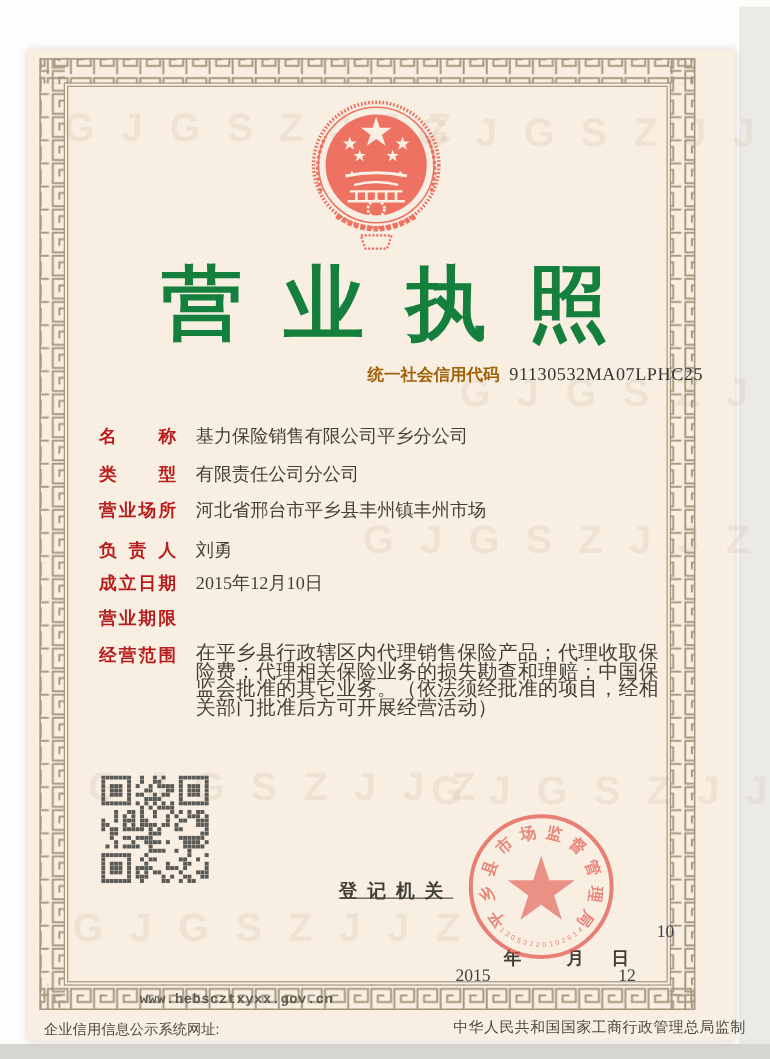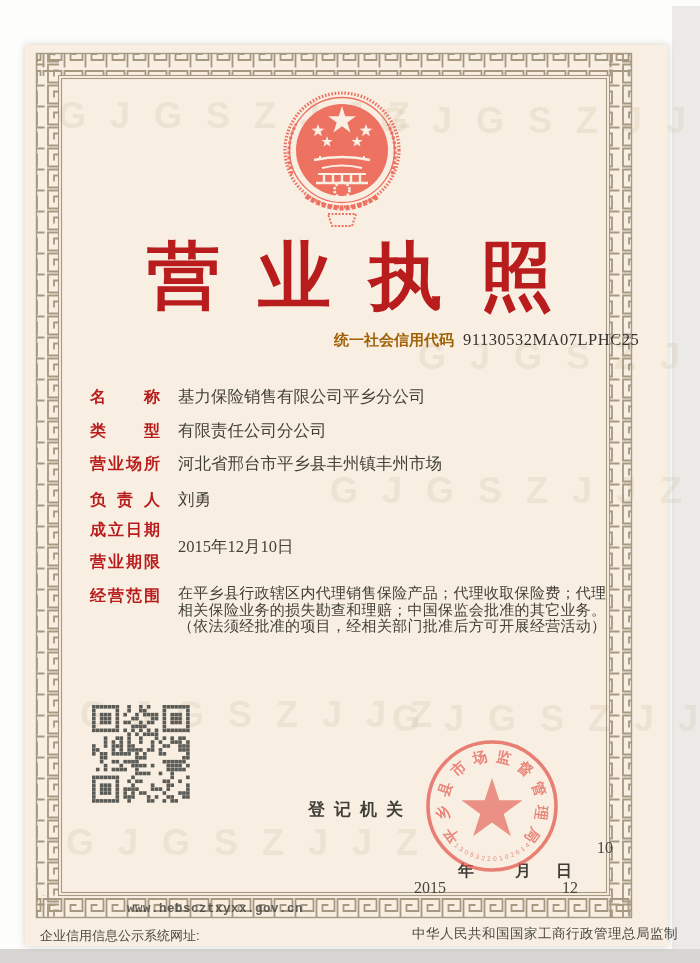--- a/index.html
+++ b/index.html
@@ -17,41 +17,41 @@
 
   .abs { position:absolute; }
 
   
   .ghost { position:absolute; font-size:36px; font-weight:bold; letter-spacing:24px;
            color:rgba(190,172,138,.17); white-space:nowrap; }
 
   
   .cert-title { position:absolute; left:0; top:228px; width:700px; text-align:center;
                 font-size:73px; font-weight:bold; letter-spacing:38px; text-indent:38px;
-                color:#b91c1c; white-space:nowrap; }
+                color:#15803d; white-space:nowrap; }
 
   .copy-label { position:absolute; left:284px; top:314px; font-size:27px; font-weight:bold;
                 letter-spacing:10px; color:#33322e; }
 
   .code-line  { position:absolute; left:334px; top:330px; white-space:nowrap; }
   .code-label { font-size:15px; font-weight:bold; color:#a16207; }
   .code-value { font-family:"Liberation Serif", serif; font-size:16.5px; color:#343330;
                 letter-spacing:.5px; margin-left:9px; }
 
   
   .flabel { position:absolute; left:90px; width:70px; font-size:16px; font-weight:bold;
             color:#b91c1c; text-align:justify; text-align-last:justify; }
   .fvalue { position:absolute; left:178px; font-size:16.5px; color:#403f38; white-space:nowrap; }
-  .fvalue.wrap { white-space:normal; width:432px; font-size:15px; line-height:16.5px;
+  .fvalue.wrap { white-space:normal; width:432px; font-size:18px; line-height:16.5px;
                  letter-spacing:.3px; }
   .serif { font-family:"Liberation Serif", serif; }
 
   
   .reg-label { position:absolute; left:308px; top:798px; font-size:17px; font-weight:bold;
-               letter-spacing:9px; color:#403f38; white-space:nowrap; }
+               letter-spacing:9px; color:#403f38; white-space:nowrap;text-decoration:underline; }
   .date-num  { position:absolute; font-family:"Liberation Serif", serif; font-size:16px;
                color:#45443e; }
   .date-unit { position:absolute; font-size:16px; font-weight:bold; color:#3e3d37; }
 
   .footer-left  { position:absolute; left:40px;  top:927px; font-size:13px; color:#4a4942; }
   .footer-right { position:absolute; left:412px; top:925px; font-size:13.5px; color:#4a4942;
                   letter-spacing:.5px; }
 
   .url-mark { position:absolute; left:127px; top:902px; font-family:"Liberation Mono", monospace;
               font-size:12.5px; font-weight:bold; color:rgba(70,70,64,.85); letter-spacing:.5px; }
@@ -134,21 +134,21 @@
   <span class="flabel" style="top:421px">类型</span>
   <span class="fvalue" style="top:420px">有限责任公司分公司</span>
 
   <span class="flabel" style="top:454px">营业场所</span>
   <span class="fvalue" style="top:453px">河北省邢台市平乡县丰州镇丰州市场</span>
 
   <span class="flabel" style="top:490px">负责人</span>
   <span class="fvalue" style="top:489px">刘勇</span>
 
   <span class="flabel" style="top:520px">成立日期</span>
-  <span class="fvalue serif" style="top:536px">2015年12月10日</span>
+  <span class="fvalue serif" style="top:519px">2015年12月10日</span>
 
   <span class="flabel" style="top:552px">营业期限</span>
   <span class="fvalue" style="top:551px"></span>
 
   <span class="flabel" style="top:586px">经营范围</span>
   <span class="fvalue wrap" style="top:585px">在平乡县行政辖区内代理销售保险产品；代理收取保险费；代理相关保险业务的损失勘查和理赔；中国保监会批准的其它业务。（依法须经批准的项目，经相关部门批准后方可开展经营活动）</span>
 
   <svg id="qr" class="abs" style="left:92px;top:705px;" width="98" height="98" viewBox="0 0 98 98">
       <g fill="#5a5a56">
         <rect x="0.00" y="0.00" width="3.61" height="3.61"></rect>

